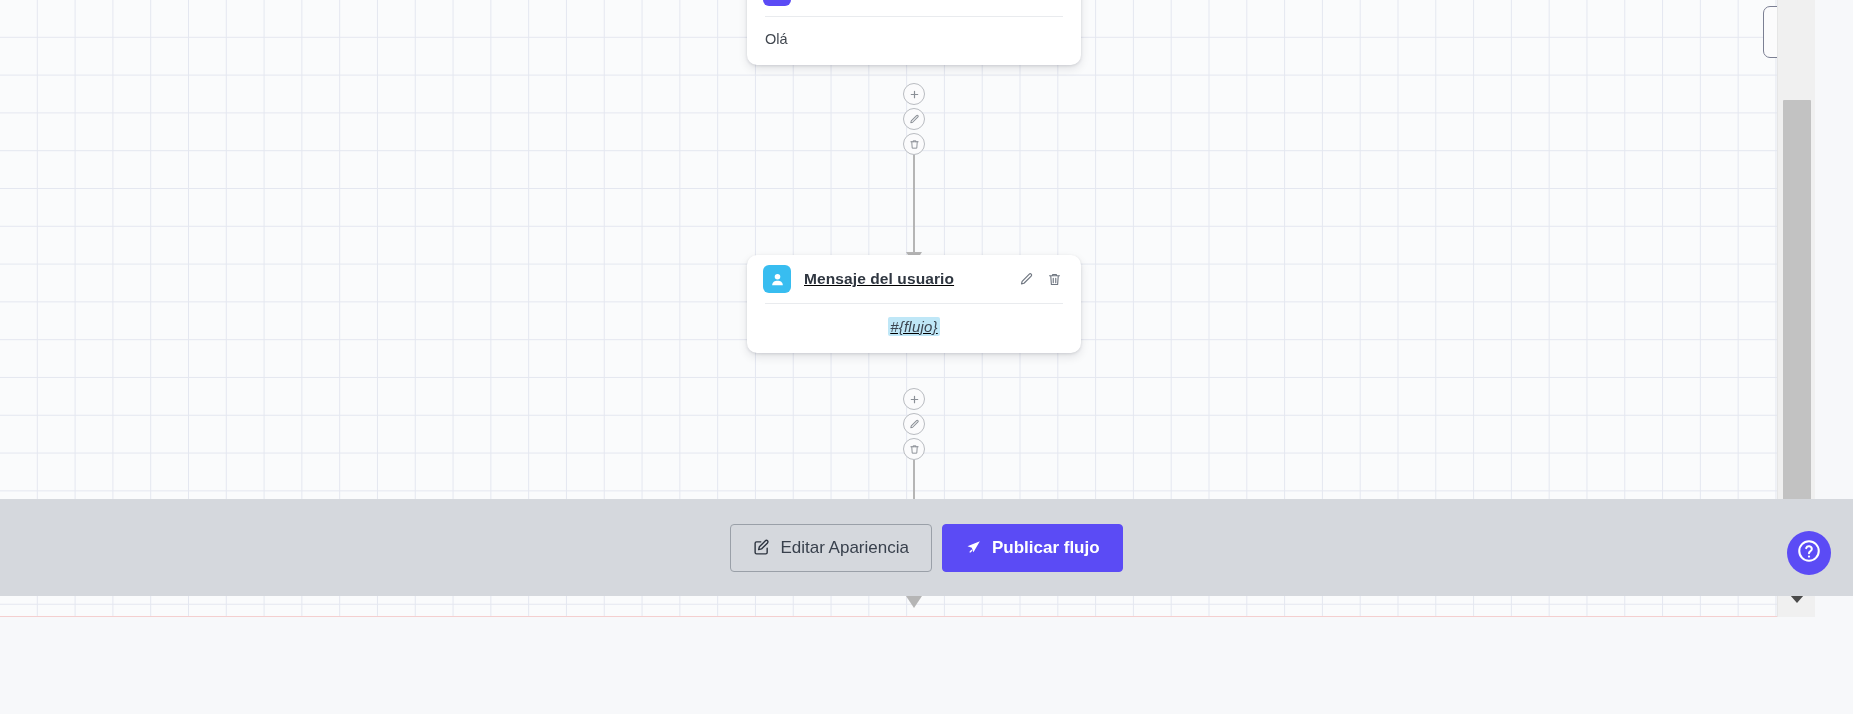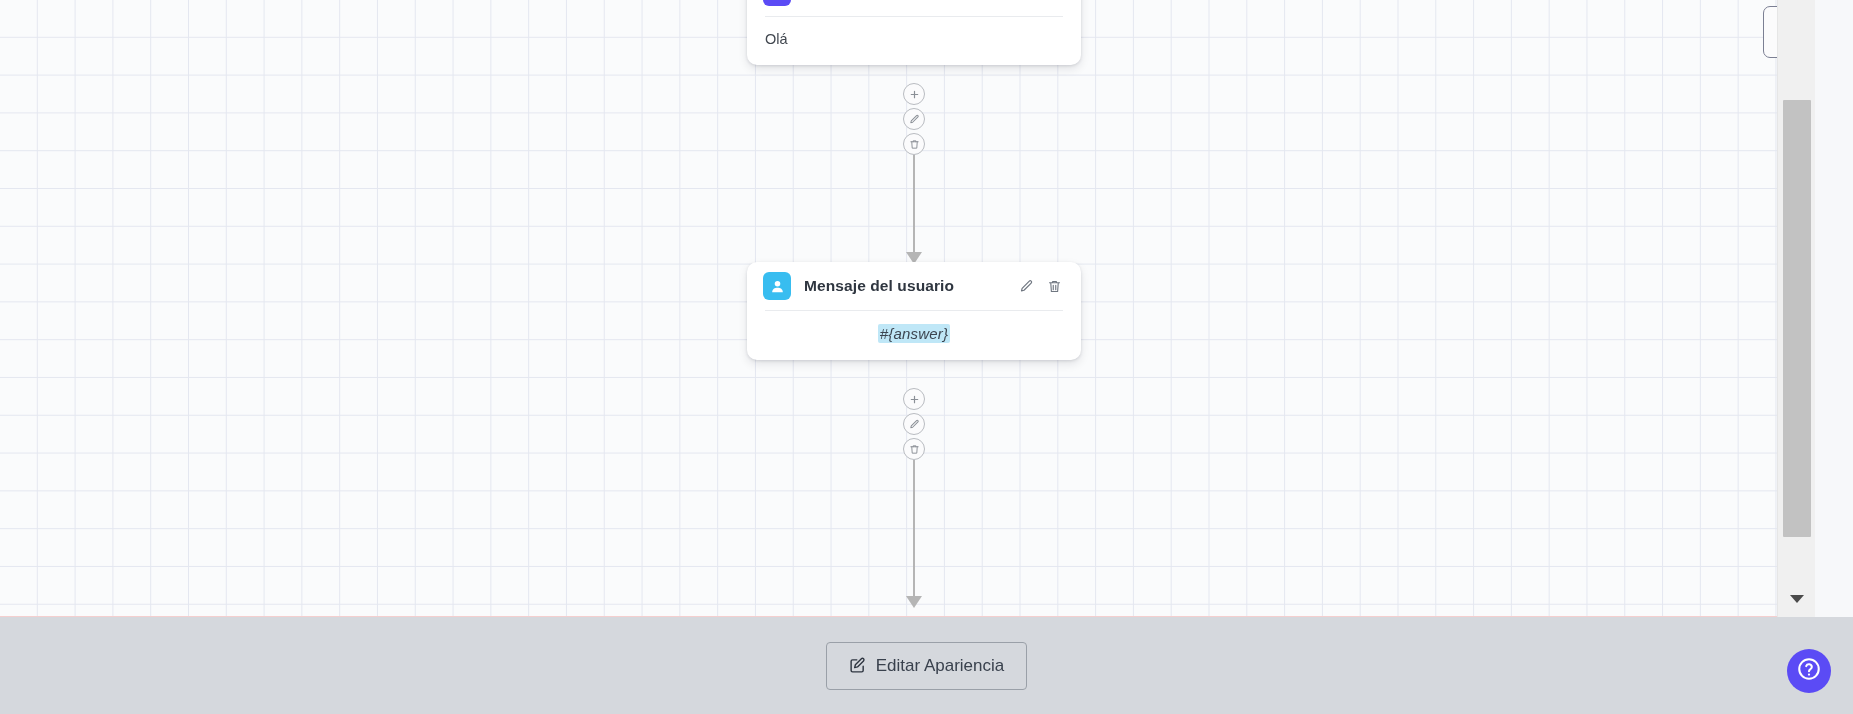--- a/index.html
+++ b/index.html
@@ -3,21 +3,21 @@
 <meta charset="utf-8">
 <style>
   * { box-sizing: border-box; margin: 0; padding: 0; }
   html, body {
     width: 1853px; height: 714px;
     overflow: hidden;
     font-family: "Liberation Sans", sans-serif;
     background: #f7f8fa;
   }
 
-  #app { position: relative; width: 1853px; height: 714px; }
+  #app { position: relative; width: 1853px; height: 596px; }
 
   
   .canvas {
     position: absolute;
     left: 0; top: 0;
     width: 1815px; height: 617px;
     background-color: #fafbfc;
     background-image:
       linear-gradient(to right, #e4e7f0 1px, transparent 1px),
       linear-gradient(to bottom, #e4e7f0 1px, transparent 1px);
@@ -271,21 +271,21 @@
       </div>
       <div class="conn-btn">
         <svg width="11" height="11" viewBox="0 0 24 24" fill="none" stroke="currentColor" stroke-width="2.1" stroke-linecap="round" stroke-linejoin="round">
           <path d="M4 6h16M9 6V4h6v2M6 6l1 14h10l1-14"></path>
         </svg>
       </div>
     </div>
     <div class="conn-line" style="left:913px; top:155px; height:105px;"></div>
     <div class="conn-arrow" style="left:906px; top:252px;"></div>
 
-    <div class="node" style="left:747px; top:262px;">
+    <div class="node" style="left:747px; top:255px;text-decoration:underline;">
       <div class="node-head">
         <div class="node-badge" style="background:#38bdf0;">
           <svg width="17" height="17" viewBox="0 0 24 24" fill="#ffffff" aria-hidden="true">
             <circle cx="12" cy="8" r="3.9"></circle>
             <path d="M4.5 20c0-4.1 3.4-6.2 7.5-6.2s7.5 2.1 7.5 6.2z"></path>
           </svg>
         </div>
         <div class="node-title">Mensaje del usuario</div>
         <div class="node-head-actions">
           <div class="icon-btn">
@@ -295,21 +295,21 @@
           </div>
           <div class="icon-btn">
             <svg width="15" height="15" viewBox="0 0 24 24" fill="none" stroke="currentColor" stroke-width="1.8" stroke-linecap="round" stroke-linejoin="round">
               <path d="M4 6h16M9 6V4h6v2M6 6l1 14h10l1-14M10 10v7M14 10v7"></path>
             </svg>
           </div>
         </div>
       </div>
       <div class="node-divider"></div>
       <div class="node-body center">
-        <span class="tokenized">#{answer}</span>
+        <span class="tokenized">#{flujo}</span>
       </div>
     </div>
 
     <div class="conn-tools" style="left:903px; top:388px;">
       <div class="conn-btn">
         <svg width="11" height="11" viewBox="0 0 24 24" fill="none" stroke="currentColor" stroke-width="2.6" stroke-linecap="round">
           <path d="M12 5v14M5 12h14"></path>
         </svg>
       </div>
       <div class="conn-btn">
@@ -345,20 +345,29 @@
           <path d="M20 13v6a2 2 0 0 1-2 2H5a2 2 0 0 1-2-2V6a2 2 0 0 1 2-2h6"></path>
           <path d="M17.5 2.5a2.1 2.1 0 0 1 3 3L12 14l-4 1 1-4z"></path>
         </svg>
       </span>
       <span>Editar Apariencia</span>
     </div>
 
 
 
 
+    <div class="tb-btn primary">
+      <span class="tb-ico">
+        <svg width="17" height="17" viewBox="0 0 24 24" fill="currentColor" aria-hidden="true">
+          <path d="M21 3L3.5 10.2l6.1 2.3 2.3 6.1L21 3z"></path>
+          <path d="M9.1 14.9l-3 3.5 1.1 1.1 3.5-3z"></path>
+        </svg>
+      </span>
+      <span>Publicar flujo</span>
+    </div>
 
 
     <div class="help-fab">
       <span>
         <svg width="26" height="26" viewBox="0 0 24 24" fill="none" stroke="#ffffff" stroke-width="1.9" stroke-linecap="round" stroke-linejoin="round">
           <circle cx="12" cy="12" r="9"></circle>
           <path d="M9.4 9.3a2.7 2.7 0 0 1 5.2.9c0 1.8-2.6 2.3-2.6 3.8"></path>
           <circle cx="12" cy="17.1" r="1.05" fill="#ffffff" stroke="none"></circle>
         </svg>
       </span>

